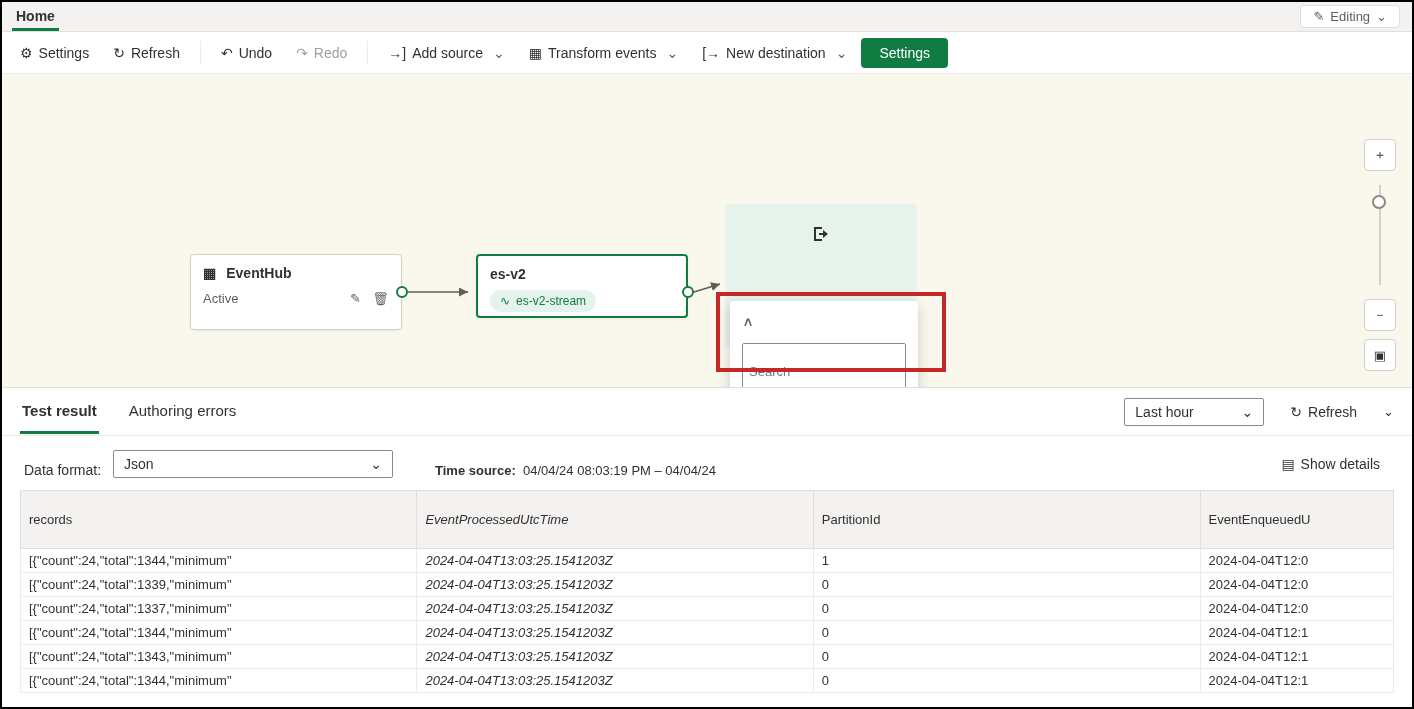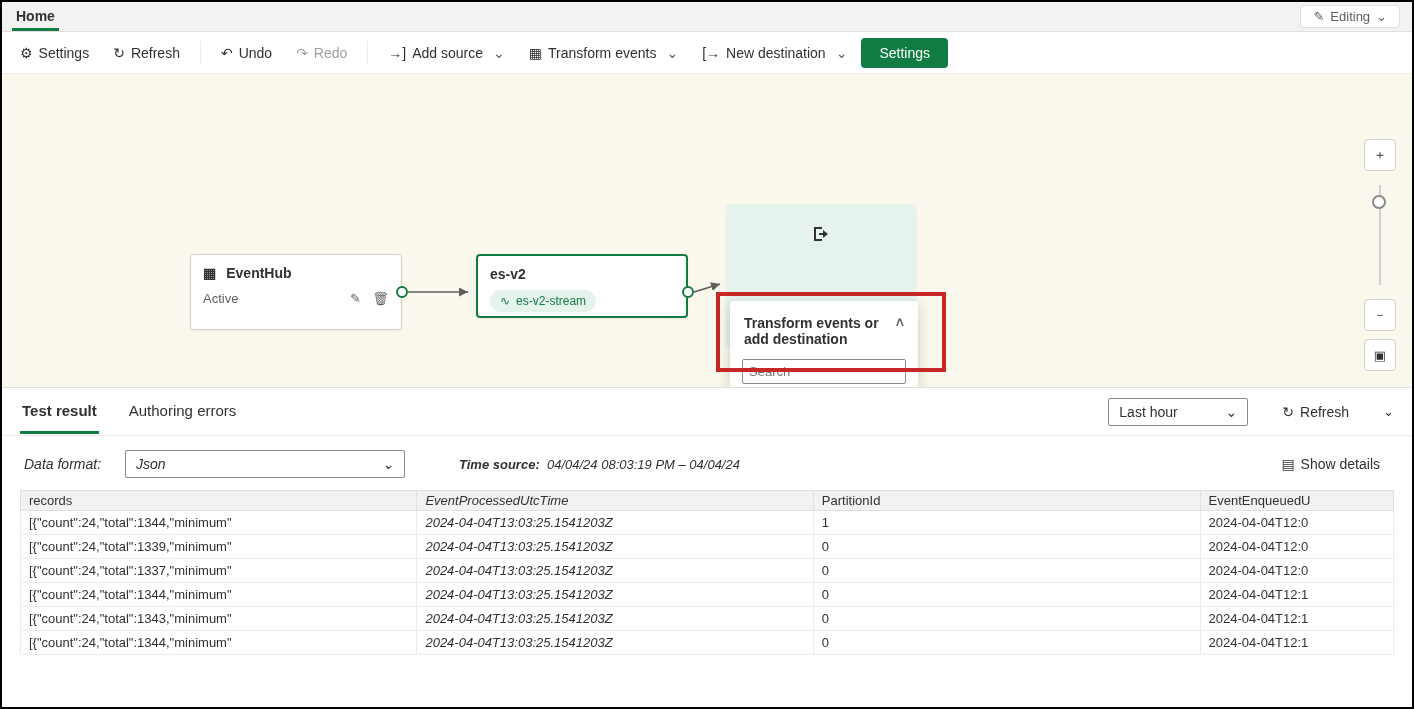--- a/index.html
+++ b/index.html
@@ -74,21 +74,21 @@
     position:absolute; left:714px; top:218px; width:230px; height:80px;
     border:4px solid #c62828; z-index:5; pointer-events:none;
   }
   .popover {
     position: absolute; left: 728px; top: 227px; width: 188px;
     background: #fff; border-radius: 4px; box-shadow: 0 4px 14px rgba(0,0,0,0.18);
     z-index: 4;
   }
   .popover-head { font-weight: 700; font-size: 14px; padding: 14px 14px 10px 14px; display:flex; justify-content:space-between;}
   .popover input {
-    width: calc(100% - 24px); margin: 2px 12px 6px 12px; padding: 4px 6px;
+    width: calc(100% - 24px); margin: 2px 12px 6px 12px; padding: 20px 6px;
     border: 1px solid #8a8886; border-radius: 2px; font-size: 13px;
   }
   .port {
     position:absolute; width:12px; height:12px; border:2px solid #107c41;
     background:#fff; border-radius:50%;
   }
   .zoom {
     position: absolute; right: 16px; top: 65px;
     display:flex; flex-direction:column; align-items:center; gap:8px;
   }
@@ -104,39 +104,39 @@
     width:14px; height:14px; background:#fff; border:2px solid #8a8886;
     border-radius:50%; position:absolute; left:-7px; top:10px;
   }
   .bottom-tabs {
     display:flex; align-items:center; justify-content:space-between;
     padding: 0 18px; height: 48px; border-bottom:1px solid #edebe9;
   }
   .btabs { display:flex; gap:28px; }
   .btab { font-size:15px; padding: 12px 2px; border-bottom:3px solid transparent;}
   .btab.active { font-weight:700; border-bottom-color:#107c41;}
-  .bright { display:flex; align-items:center; gap:24px; }
+  .bright { display:flex; align-items:center; gap:16px; }
   .select {
     border:1px solid #8a8886; border-radius:2px; padding:5px 10px;
     min-width:140px; display:flex; justify-content:space-between; align-items:center;
     font-size:14px;
   }
   .controls-row {
     display:flex; align-items:center; justify-content:space-between;
     padding: 14px 22px 8px 22px;
   }
-  .controls-left { display:flex; align-items:center; gap:24px;font-style:italic; }
+  .controls-left { display:flex; align-items:flex-end; gap:12px; }
   .controls-left .select { min-width: 280px; }
   .table {
     margin: 4px 18px 0 18px; border:1px solid #edebe9; border-collapse:collapse;
     width: calc(100% - 36px); font-size:13px;
   }
   .table th {
     background:#f3f2f1; text-align:left; font-weight:400; color:#323130;
-    border:1px solid #e1dfdd; padding:2px 8px;
+    border:1px solid #e1dfdd; padding:21px 8px;
   }
   .table td { border:1px solid #edebe9; padding:4px 8px; white-space:nowrap; overflow:hidden; text-overflow:ellipsis;}
   .col-rec { width: 205px; max-width:205px;}
   .col-proc { width: 205px; font-style: italic; }
   .col-part { width: 200px; }
   .col-enq { width: 100px; max-width:100px;}
   svg.arrow { position:absolute; overflow:visible; }
   .chev::after{content:"⌄"; font-size:14px; color:#605e5c; margin-left:4px;}
 </style>
 </head>
@@ -239,21 +239,20 @@
       <svg width="20" height="20" viewBox="0 0 20 20">
           <path d="M3 3h8v2H5v10h6v2H3V3zm9 3l5 4-5 4v-3H8V9h4V6z" fill="#323130"></path>
         </svg>
     </span>
   </div>
 
   <div class="highlight"></div>
 
   <div class="popover">
     <div class="popover-head">
-      <span>Transform events or add destination</span>
       <span style="color:#605e5c;">˄</span>
     </div>
     <input type="text" placeholder="Search" style="">
     
     
     
     
     
     
     

